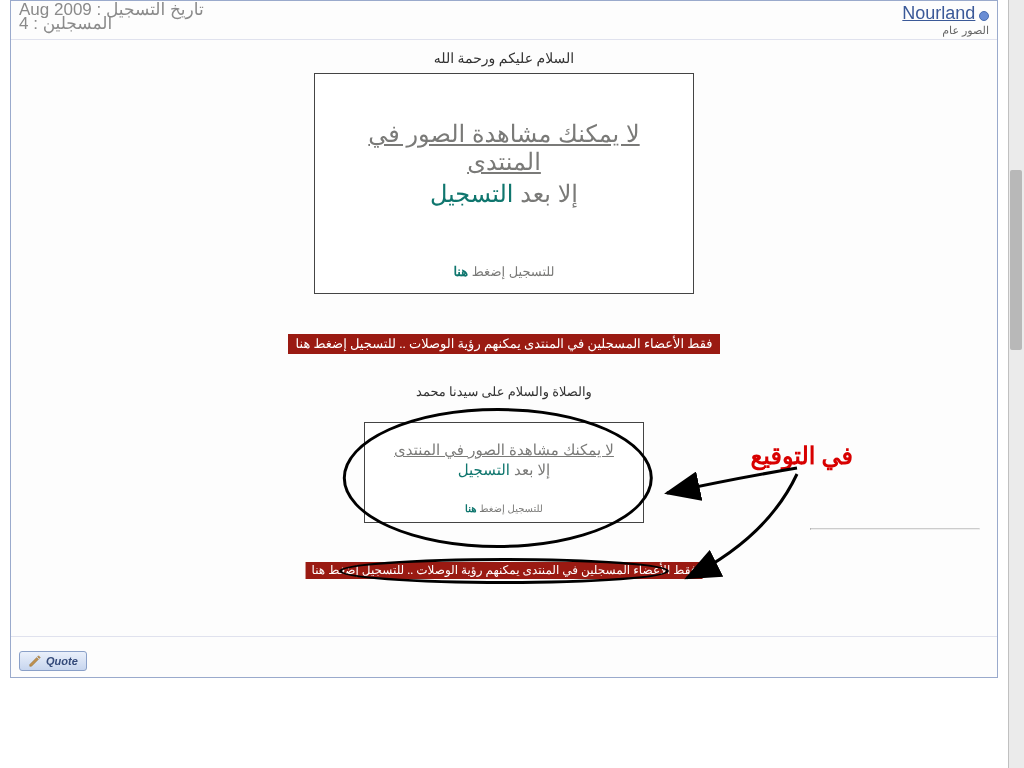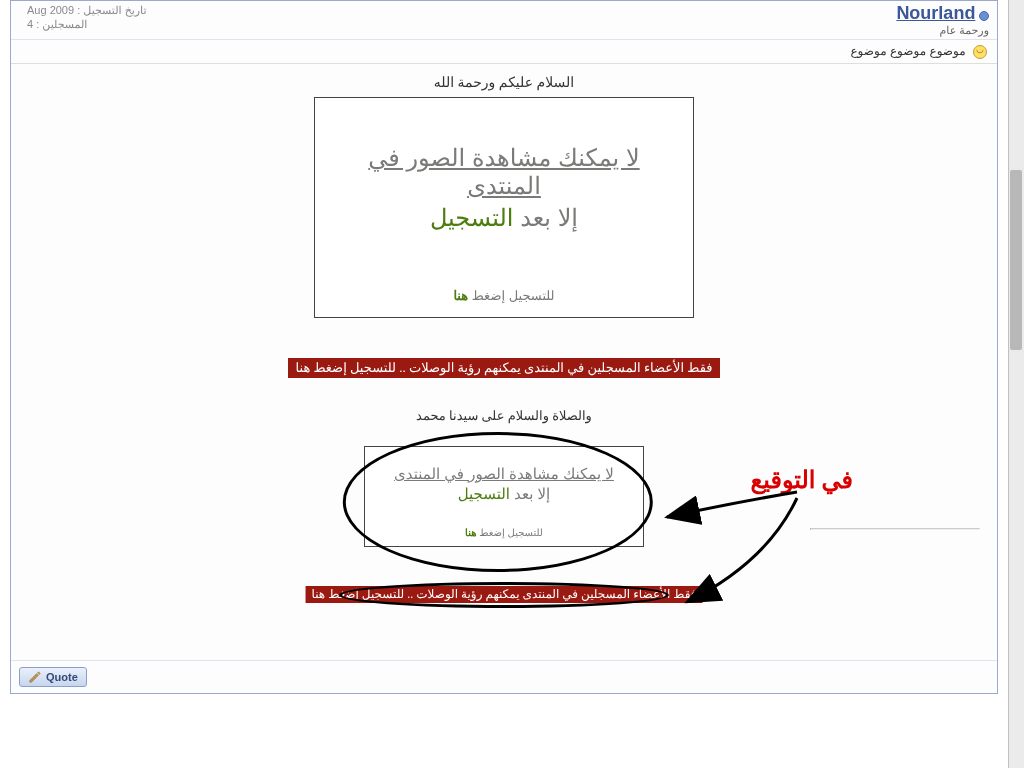--- a/index.html
+++ b/index.html
@@ -40,32 +40,31 @@
     .post-header {
       display: flex;
       justify-content: space-between;
       padding: 2px 8px;
       border-bottom: 1px solid #e0e2ee;
       direction: rtl;
     }
     .user-meta {
       direction: ltr;
       color: #8a8a8a;
-      font-size: 11px;
+      font-size: 17px;
       line-height: 14px;
-      margin-left: 8px;
     }
     .user-name {
       text-align: right;
     }
     .user-name a {
       color: #3b5998;
       text-decoration: underline;
       font-size: 18px;
-      font-weight: bold;
+      font-weight: normal;
     }
     .user-title {
       color: #666;
       font-size: 11px;
       text-align: right;
     }
     .status-dot {
       display: inline-block;
       width: 10px; height: 10px;
       background: #6a8dd4;
@@ -124,21 +123,21 @@
       letter-spacing: 0;
       direction: rtl;
       text-decoration: underline;
     }
     .img-notice-line2 {
       font-size: 24px;
       color: #7a7a78;
       direction: rtl;
       margin-top: 4px;
     }
-    .red-word { color: #4d7c0f; }
+    .red-word { color: #0f766e; }
     .small-cta {
       font-size: 13px;
       color: #7a7a78;
       text-align: center;
       direction: rtl;
       margin-top: 56px;
       padding-right: 0;
     }
     .small-cta .red-word { font-weight: bold; }
     .red-bar {
@@ -236,22 +235,24 @@
     .btn {
       display: inline-flex;
       align-items: center;
       gap: 4px;
       background: linear-gradient(#eaf0fb, #c7d5ee);
       border: 1px solid #8aa0c8;
       border-radius: 3px;
       padding: 2px 8px;
       color: #344a7a;
       font-size: 11px;
+      font-style: italic;
       font-weight: bold;
       cursor: pointer;
+      margin-top: 8px;
     }
     .bottom-bar {
       text-align: right;
       padding: 6px 2px 0 0;
     }
     .pencil-icon {
       width: 14px; height: 14px;
       display: inline-block;
     }
   </style>
@@ -263,40 +264,36 @@
 </div>
 
 <div class="outer-wrapper">
 
   <div class="post-frame">
 
     <div class="post-header">
       <div class="user-name">
         <span class="status-dot"></span>
         <a href="#">Nourland</a>
-        <div class="user-title">ورحمة عام</div>
+        <div class="user-title">الصور عام</div>
       </div>
       <div class="user-meta">
         <div>
           <span>Aug 2009</span>
           <span>:</span>
           <span>تاريخ التسجيل</span>
         </div>
         <div>
           <span>4</span>
           <span>:</span>
           <span>المسجلين</span>
         </div>
       </div>
     </div>
 
-    <div class="post-title-row">
-      <span class="smile-icon"></span>
-      <span>موضوع موضوع موضوع</span>
-    </div>
 
     <div class="post-body">
 
       <div class="greeting">السلام عليكم ورحمة الله</div>
 
       <div class="img-notice-big">
         <div class="img-notice-line1">لا يمكنك مشاهدة الصور في المنتدى</div>
         <div class="img-notice-line2">
           <span>إلا بعد</span>
           <span class="red-word">التسجيل</span>

